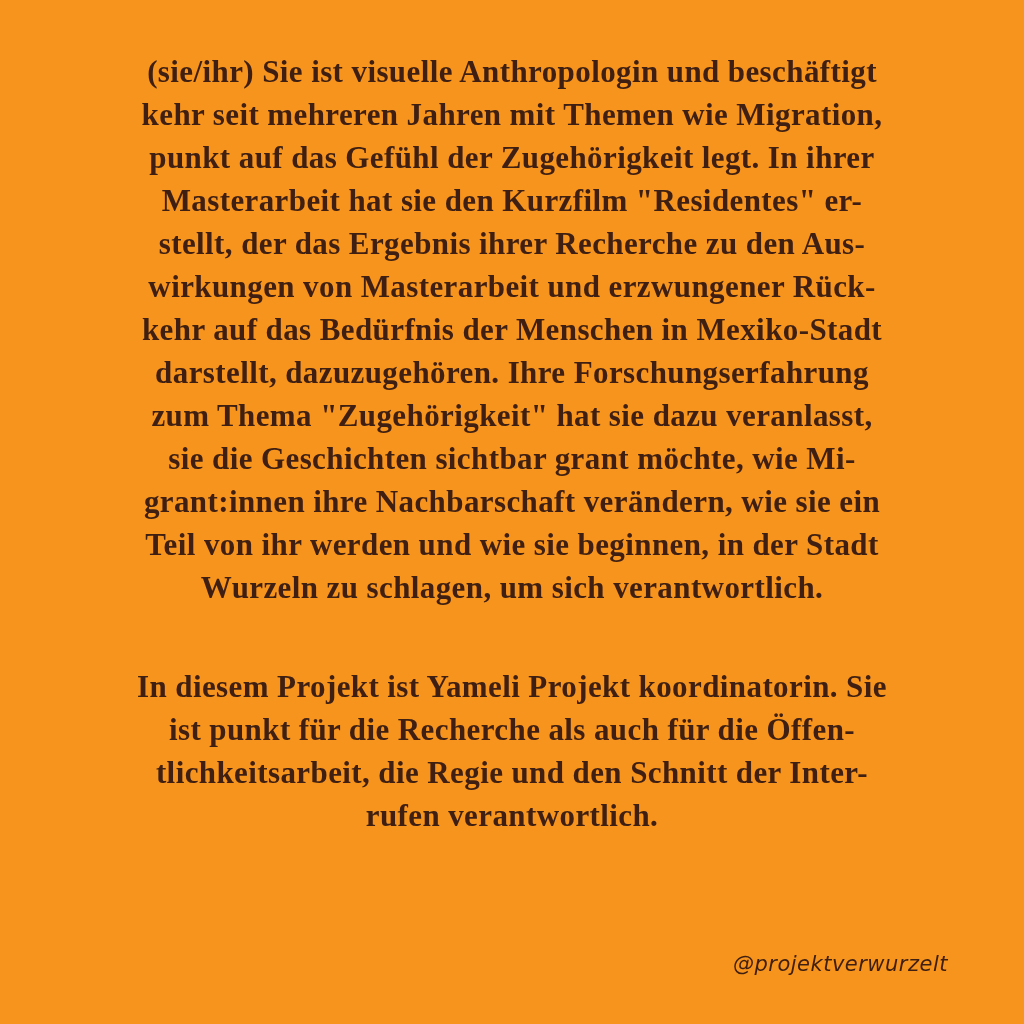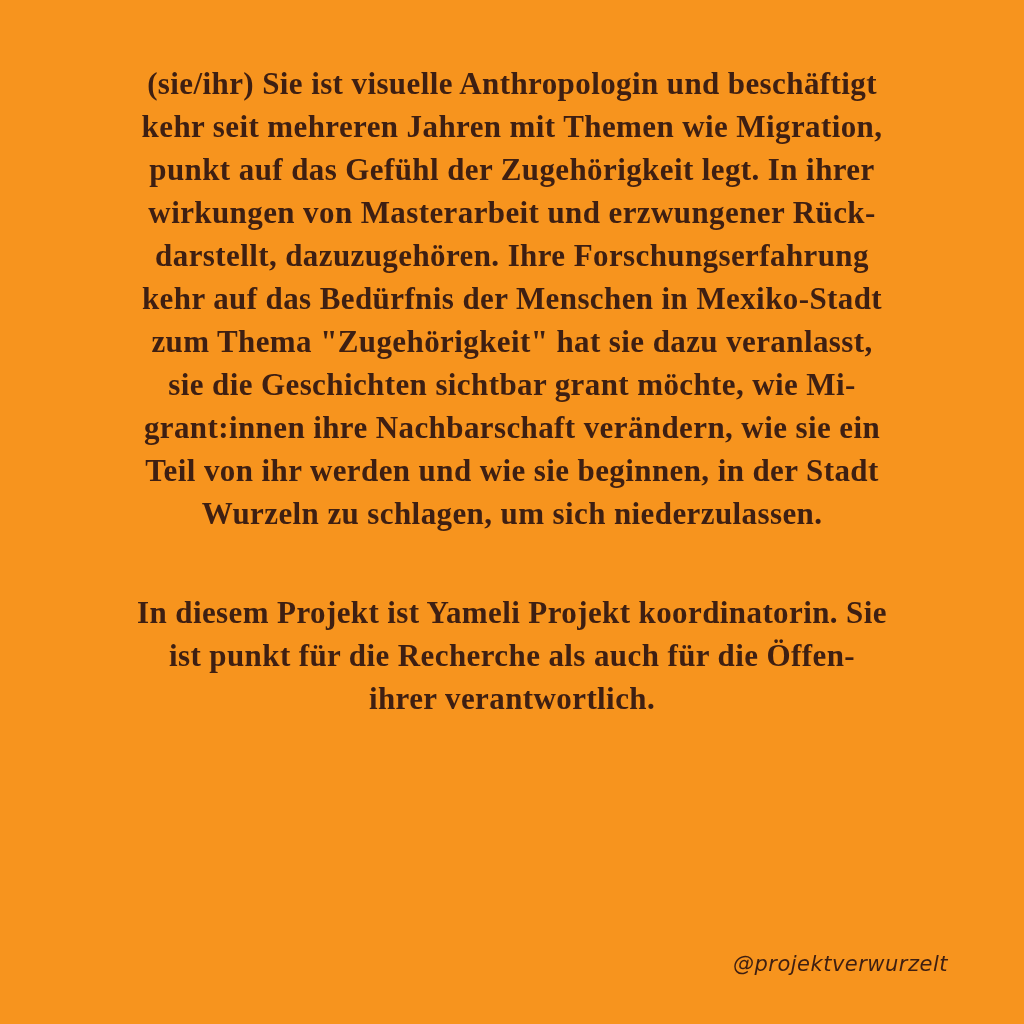--- a/index.html
+++ b/index.html
@@ -22,21 +22,21 @@
   }
   .bio {
     padding-top: 46px;
     text-align: center;
     font-size: 31px;
     line-height: 43px;
     font-weight: 600;
     letter-spacing: 0.4px;
   }
   .para {
-    margin: 16px 38px;
+    margin: 4px 38px;
   }
   .para.second {
     margin-top: 56px;
   }
   .line {
     display: block;
     white-space: nowrap;
   }
   .handle {
     position: absolute;
@@ -51,29 +51,32 @@
 </style>
 </head>
 <body>
 
 <div class="canvas">
   <div class="bio">
     <p class="para first">
       <span class="line">(sie/ihr) Sie ist visuelle Anthropologin und beschäftigt</span>
       <span class="line">kehr seit mehreren Jahren mit Themen wie Migration,</span>
       <span class="line">punkt auf das Gefühl der Zugehörigkeit legt. In ihrer</span>
+      <span class="line">Masterarbeit hat sie den Kurzfilm "Residentes" er-</span>
+      <span class="line">stellt, der das Ergebnis ihrer Recherche zu den Aus-</span>
       <span class="line">wirkungen von Masterarbeit und erzwungener Rück-</span>
+      <span class="line">kehr auf das Bedürfnis der Menschen in Mexiko-Stadt</span>
       <span class="line">darstellt, dazuzugehören. Ihre Forschungserfahrung</span>
-      <span class="line">kehr auf das Bedürfnis der Menschen in Mexiko-Stadt</span>
       <span class="line">zum Thema "Zugehörigkeit" hat sie dazu veranlasst,</span>
       <span class="line">sie die Geschichten sichtbar grant möchte, wie Mi-</span>
       <span class="line">grant:innen ihre Nachbarschaft verändern, wie sie ein</span>
       <span class="line">Teil von ihr werden und wie sie beginnen, in der Stadt</span>
-      <span class="line">Wurzeln zu schlagen, um sich niederzulassen.</span>
+      <span class="line">Wurzeln zu schlagen, um sich verantwortlich.</span>
     </p>
     <p class="para second">
       <span class="line">In diesem Projekt ist Yameli Projekt koordinatorin. Sie</span>
       <span class="line">ist punkt für die Recherche als auch für die Öffen-</span>
-      <span class="line">ihrer verantwortlich.</span>
+      <span class="line">tlichkeitsarbeit, die Regie und den Schnitt der Inter-</span>
+      <span class="line">rufen verantwortlich.</span>
     </p>
   </div>
   <div class="handle">@projektverwurzelt</div>
 </div>
 
 </body></html>

